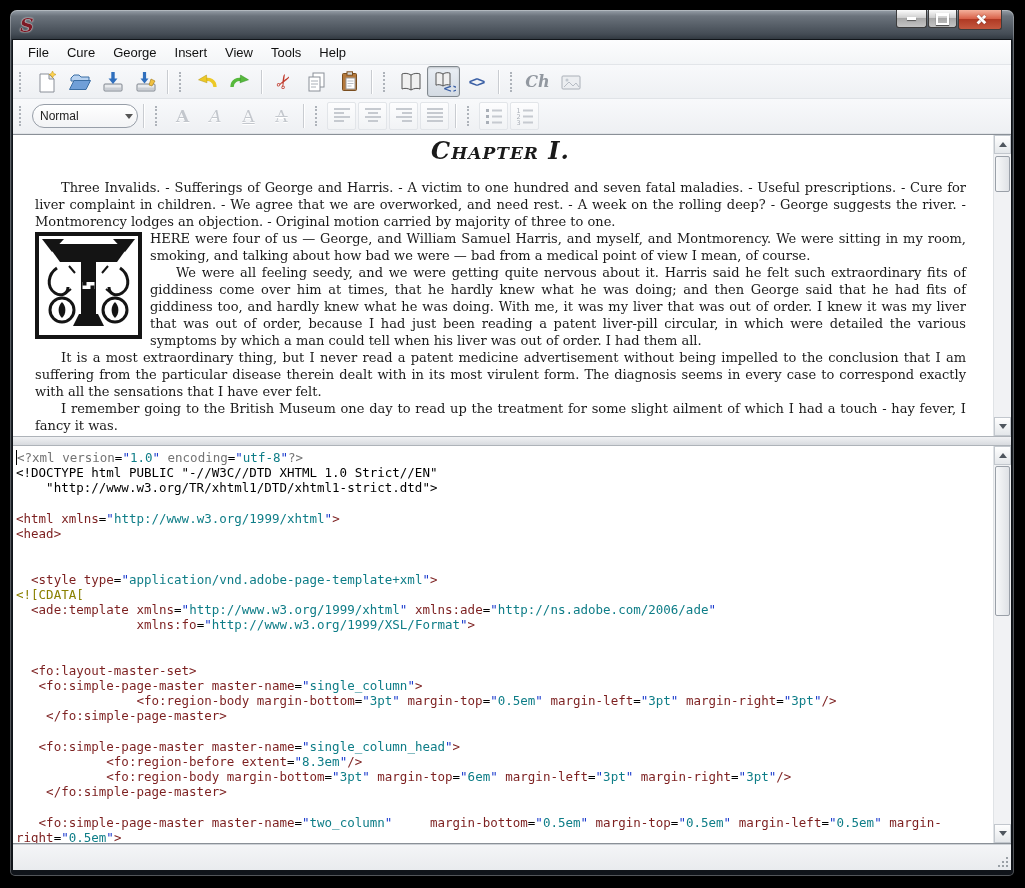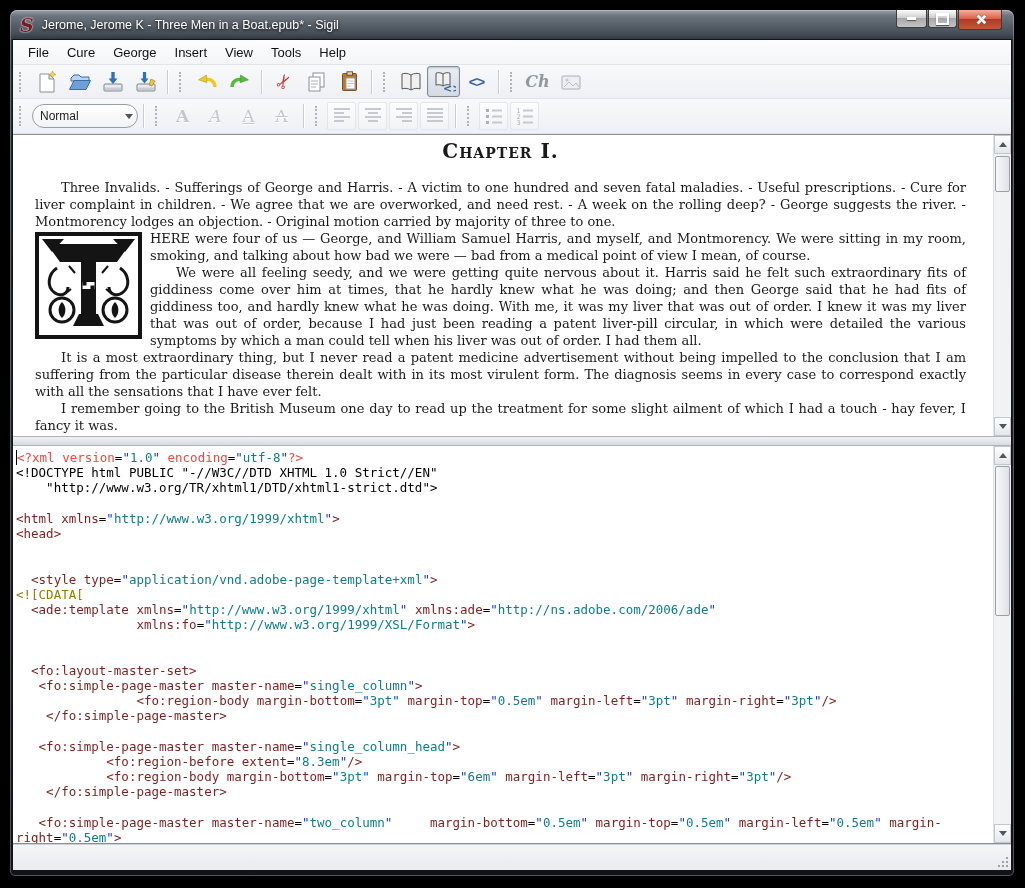--- a/index.html
+++ b/index.html
@@ -49,32 +49,32 @@
             display:flex;align-items:center;justify-content:center;margin:0 1px;}
   
   .editor{flex:1;display:flex;flex-direction:column;border:1px solid #8a9097;border-left:none;border-right:none;min-height:0;}
   .pane{position:relative;background:#fff;overflow:hidden;}
   .book-pane{height:301px;flex:none;}
   .code-pane{flex:1;}
   .splitter{height:8px;flex:none;background:linear-gradient(#f0f1f3,#d8dbdf);border-top:1px solid #aeb3b9;border-bottom:1px solid #aeb3b9;}
   
   .book-flow{position:absolute;left:0;top:0;right:17px;bottom:0;padding:4px 28px 0 22px;
              font-family:"DejaVu Serif",serif;font-size:13px;line-height:17px;color:#1a1a1a;text-align:justify;}
-  .book-flow h3{margin:0 0 16px 0;text-align:center;font-size:20px;font-weight:600;font-variant:small-caps;
-                letter-spacing:1px;line-height:24px;}
+  .book-flow h3{margin:0 0 16px 0;text-align:center;font-size:24px;font-weight:600;font-variant:small-caps;
+                letter-spacing:1px;line-height:24px;font-style:italic;}
   .book-flow p{margin:0;text-indent:26px;}
   .book-flow p.summary{margin-bottom:0;}
   .book-flow p.noindent{text-indent:0;}
   .drop-image{float:left;width:107px;height:107px;margin:2px 8px 2px 0;}
   
   .code-flow{position:absolute;left:0;top:0;right:17px;bottom:0;padding:4px 0 0 3px;
              font-family:"DejaVu Sans Mono",monospace;font-size:12.5px;line-height:15.2px;color:#000;}
   .cl{white-space:pre;height:15.2px;}
   .cl:first-child{border-left:1px solid #000;}
-  .tk-pl{color:#000;} .tk-tag{color:#7c1f1f;} .tk-q{color:#1536cc;} .tk-val{color:#0e7d87;} .tk-pi{color:#ef4444;} .tk-cdata{color:#8a8000;}
+  .tk-pl{color:#000;} .tk-tag{color:#7c1f1f;} .tk-q{color:#1536cc;} .tk-val{color:#0e7d87;} .tk-pi{color:#737373;} .tk-cdata{color:#8a8000;}
   
   .sb{position:absolute;top:0;right:0;bottom:0;width:17px;background:#f1f2f4;border-left:1px solid #e0e3e6;}
   .sb-btn{position:absolute;left:0;right:0;height:17px;background:linear-gradient(#fefefe,#e4e7ea);border:1px solid #c2c7cd;
           display:flex;align-items:center;justify-content:center;}
   .sb-btn.up{top:0;} .sb-btn.down{bottom:0;}
   .tri-up-s{width:0;height:0;border-left:4px solid transparent;border-right:4px solid transparent;border-bottom:5px solid #4f565e;}
   .tri-down-s{width:0;height:0;border-left:4px solid transparent;border-right:4px solid transparent;border-top:5px solid #4f565e;}
   .sb-thumb{position:absolute;left:1px;right:1px;background:linear-gradient(90deg,#f7f8f9,#dfe2e6);border:1px solid #9aa0a8;border-radius:2px;}
   .book-pane .sb-thumb{top:21px;height:34px;}
   .code-pane .sb-thumb{top:20px;height:148px;}
@@ -85,21 +85,20 @@
      box-shadow:-4px 0 #9aa0a6,-8px 0 #9aa0a6,0 -4px #9aa0a6,-4px -4px #9aa0a6,0 -8px #9aa0a6;}
 </style>
 </head>
 <body>
 
 <div class="stage">
   <div class="window">
 
     <div class="titlebar">
       <span class="sigil-logo">S</span>
-      <span class="title-text">Jerome, Jerome K - Three Men in a Boat.epub* - Sigil</span>
     </div>
     <div class="winbtns">
       <div class="wbtn min">
           <span class="glyph-min"></span>
         </div>
       <div class="wbtn max">
           <span class="glyph-max"></span>
         </div>
       <div class="wbtn close">
           <span class="glyph-close">

